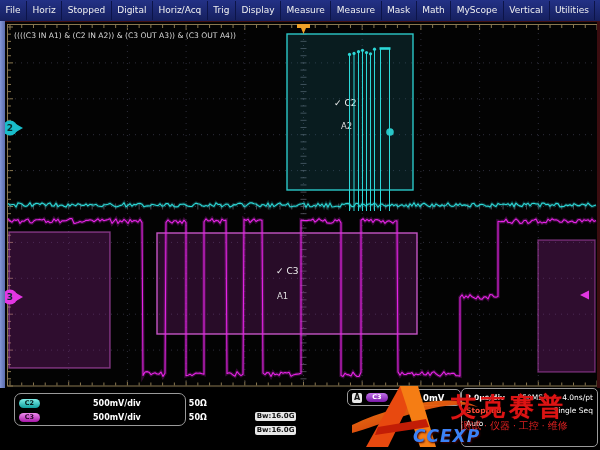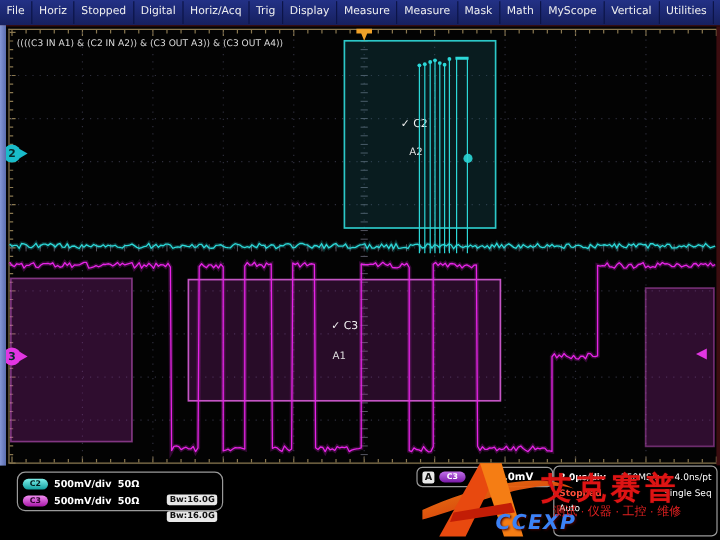--- a/index.html
+++ b/index.html
@@ -17,21 +17,21 @@
   
   .screen{position:absolute;left:0;top:22px;width:600px;height:366px;background:#030303;}
   .left-strip{position:absolute;left:0;top:21px;width:5px;height:400px;
     background:linear-gradient(90deg,#8496d6,#5b6dae);}
   .right-strip{position:absolute;right:0;top:22px;width:3px;height:366px;background:#3c0d10;}
 
   
   .bottom-panel{position:absolute;left:0;top:388px;width:600px;height:62px;background:#000;}
   .ch-box{position:absolute;left:14px;top:5px;width:172px;height:33px;
     border:1px solid #9a9a9a;border-radius:7px;padding:2px 4px;box-sizing:border-box;}
-  .ch-row{display:flex;align-items:center;height:14px;}
+  .ch-row{display:flex;align-items:center;height:14px;gap:48px;}
   .badge{width:21px;height:9px;border-radius:5px;font-size:6.5px;font-weight:bold;
     color:#031c1c;text-align:center;line-height:9px;margin-right:5px;flex:none;}
   .badge-c2{background:linear-gradient(#7ff0ea,#109e9e);}
   .badge-c3{background:linear-gradient(#f08cf0,#a818a8);color:#2a032a;}
   .ch-scale{font-size:8px;font-weight:bold;color:#fff;width:62px;}
   .ch-imp{font-size:8px;font-weight:bold;color:#fff;width:48px;}
   .bw-badge{background:#e8e8e8;color:#111;font-size:7px;font-weight:bold;
     border-radius:2px;padding:0 2px;line-height:9px;margin-top:26px;}
 
   .trig-box{position:absolute;left:347px;top:1px;width:114px;height:17px;

